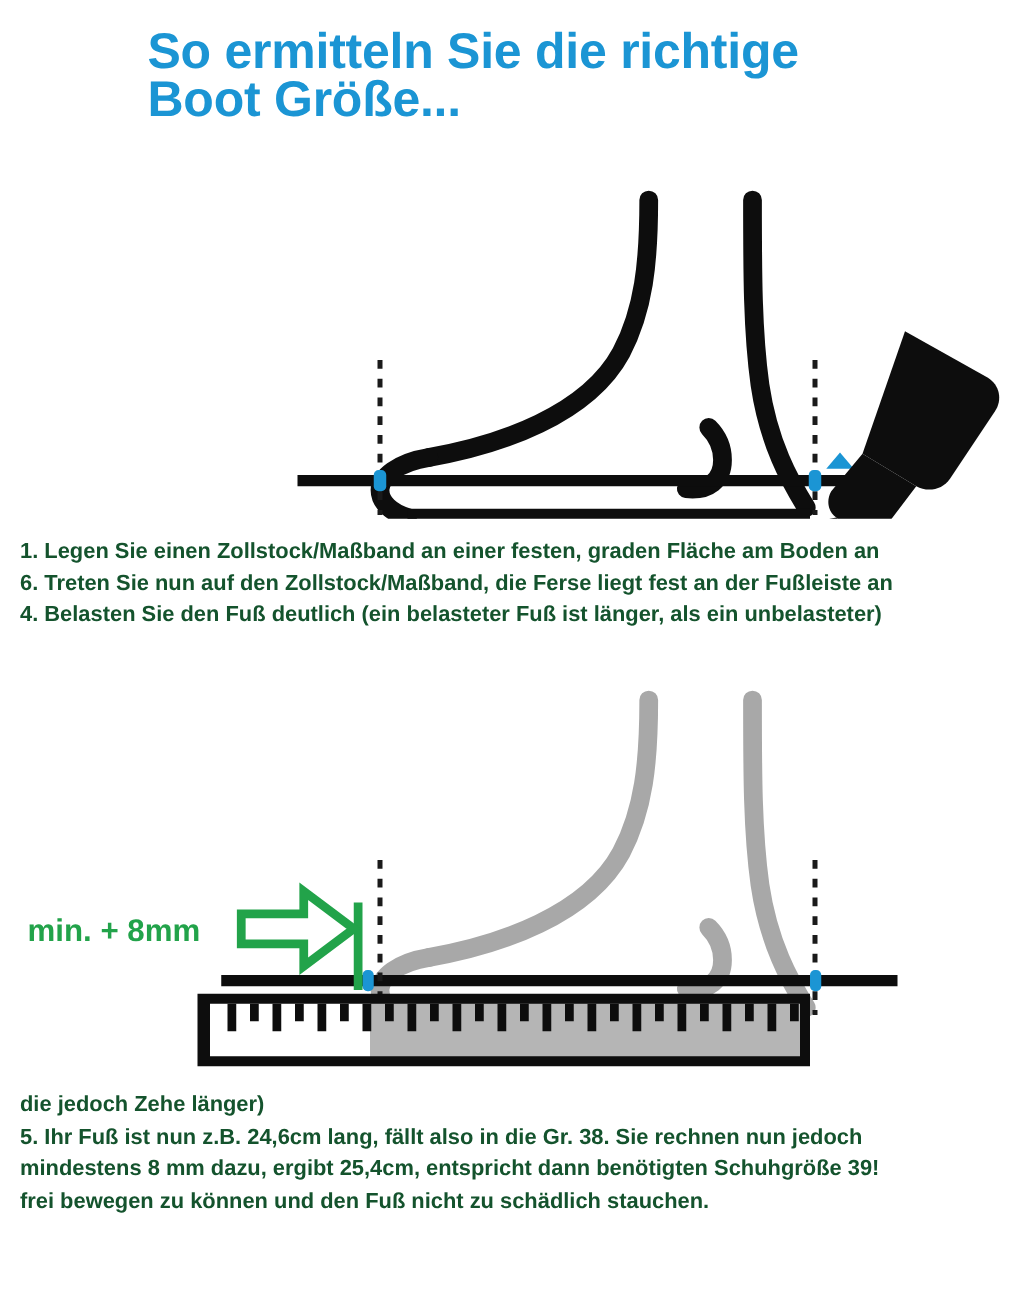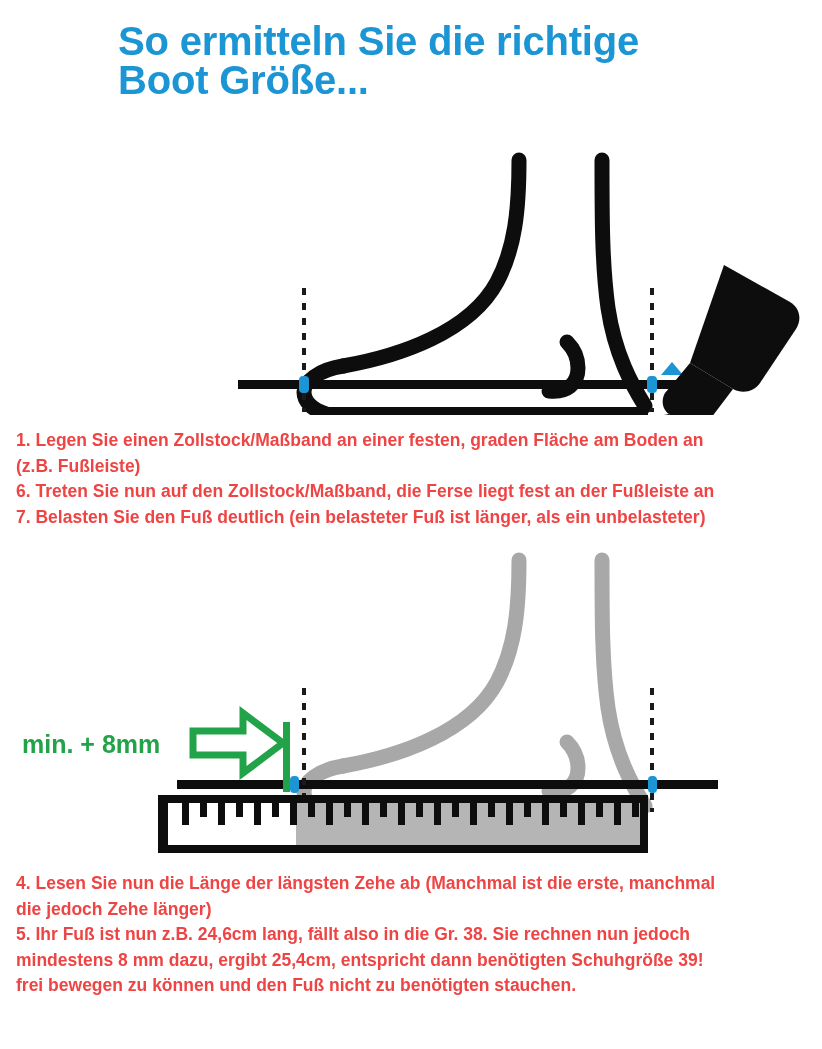--- a/index.html
+++ b/index.html
@@ -44,21 +44,21 @@
   .diagram svg { display: block; }
 
   
   .steps {
     position: absolute;
     left: 16px;
     width: 795px;
     font-size: 17.5px;
     font-weight: bold;
     line-height: 25.5px;
-    color: #ef4444;
+    color: #14532d;
   }
   #steps-top    { top: 428px; }
   #steps-bottom { top: 871px; }
   .step-line { white-space: pre-wrap; }
 </style>
 </head>
 <body>
 
 <div class="title-block">
   <div class="title-line">So ermitteln Sie die richtige</div>
@@ -100,23 +100,22 @@
                L 669 274 C 662 269 661 260 665 253 Z" fill="#0d0d0d"></path>
 
       <path d="M 669 274 L 685 286 L 676 297 C 672 301 666 300 664 296
                L 660 287 C 658 282 661 277 664 275 Z" fill="#0d0d0d"></path>
     </g>
   </svg>
 </div>
 
 <div class="steps" id="steps-top">
   <div class="step-line">1. Legen Sie einen Zollstock/Maßband an einer festen, graden Fläche am Boden an</div>
-  <div class="step-line">(z.B. Fußleiste)</div>
   <div class="step-line">6. Treten Sie nun auf den Zollstock/Maßband, die Ferse liegt fest an der Fußleiste an</div>
-  <div class="step-line">7. Belasten Sie den Fuß deutlich (ein belasteter Fuß ist länger, als ein unbelasteter)</div>
+  <div class="step-line">4. Belasten Sie den Fuß deutlich (ein belasteter Fuß ist länger, als ein unbelasteter)</div>
 </div>
 
 <div class="diagram" id="diagram-foot-ruler">
   <svg width="822" height="320" viewBox="0 0 822 320" xmlns="http://www.w3.org/2000/svg">
 
     <g fill="none" stroke="#a8a8a8" stroke-width="15" stroke-linecap="round" stroke-linejoin="round">
       <path d="M 519 15 C 519 65 515 103 497 137 C 470 187 400 211 343 221"></path>
       <path d="M 343 221 C 318 225 304 237 304 247 C 304 257 313 265 326 269"></path>
       <path d="M 602 15 C 602 73 602 120 608 163 C 615 210 632 240 645 261"></path>
       <path d="M 549 246 C 567 248 578 239 578 223 C 578 211 572 202 567 197"></path>
@@ -173,18 +172,17 @@
         <rect x="578" y="258" width="7" height="22"></rect>
         <rect x="596" y="258" width="7" height="14"></rect>
         <rect x="614" y="258" width="7" height="22"></rect>
         <rect x="632" y="258" width="7" height="14"></rect>
       </g>
     </g>
   </svg>
 </div>
 
 <div class="steps" id="steps-bottom">
-  <div class="step-line">4. Lesen Sie nun die Länge der längsten Zehe ab (Manchmal ist die erste, manchmal</div>
   <div class="step-line">die jedoch Zehe länger)</div>
   <div class="step-line">5. Ihr Fuß ist nun z.B. 24,6cm lang, fällt also in die Gr. 38. Sie rechnen nun jedoch</div>
   <div class="step-line">mindestens 8 mm dazu, ergibt 25,4cm, entspricht dann benötigten Schuhgröße 39!</div>
-  <div class="step-line">frei bewegen zu können und den Fuß nicht zu benötigten stauchen.</div>
+  <div class="step-line">frei bewegen zu können und den Fuß nicht zu schädlich stauchen.</div>
 </div>
 
 </body></html>

